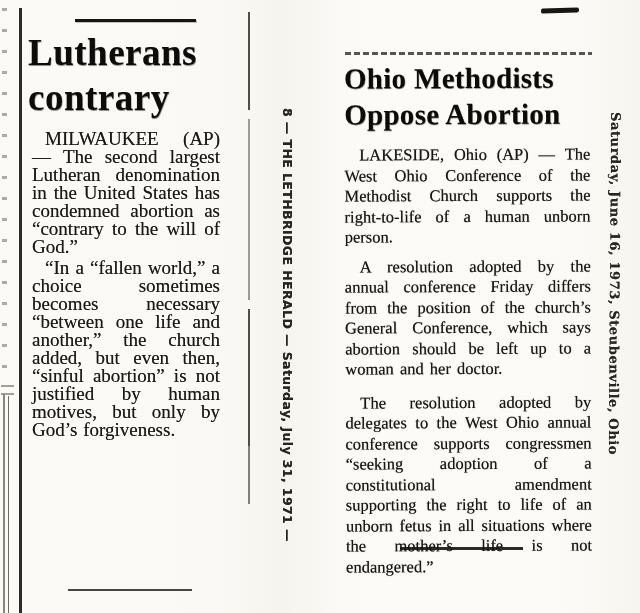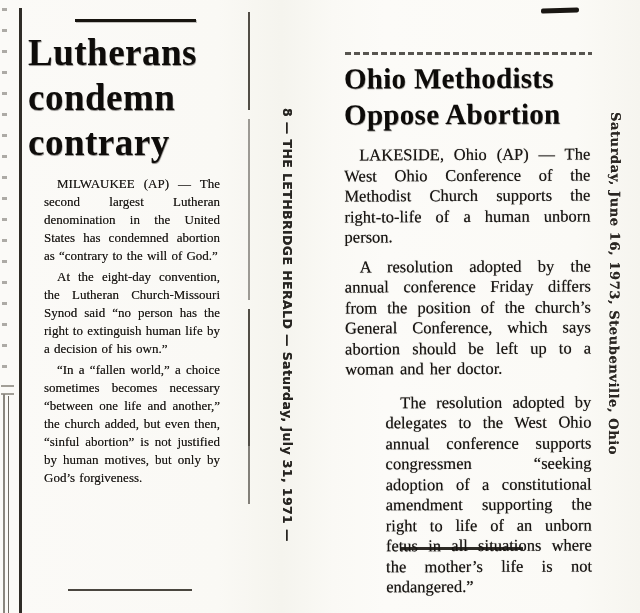--- a/index.html
+++ b/index.html
@@ -46,37 +46,37 @@
   .mark-top-right{position:absolute;left:541px;top:8px;width:38px;height:5px;background:#1a1713;border-radius:2px;transform:rotate(-2deg);}
   
   .left-article{position:absolute;left:28px;top:30px;width:192px;}
   .left-article .headline{
     margin:0 0 10px 0;font-weight:700;font-size:37px;line-height:45px;
     letter-spacing:.5px;color:#0e0c0a;
     text-shadow:.5px .7px .7px rgba(15,12,8,.45);
   }
   .headline .hl-line{display:block;}
   .left-article .body p{
-    margin:0 0 3px 16px;font-size:13px;line-height:18px;
+    margin:0 0 3px 4px;font-size:19px;line-height:18px;
     text-align:justify;text-align-last:left;text-indent:13px;word-spacing:1px;
     color:#1b1815;text-shadow:0 0 .6px rgba(26,23,20,.65);
   }
   
   .right-article{position:absolute;left:345px;top:60px;width:246px;transform:rotate(-.25deg);}
   .right-article .headline{
     margin:0 0 13px 0;font-weight:700;font-size:29px;line-height:36px;
     letter-spacing:.3px;color:#0d0b09;
     text-shadow:.5px .7px .7px rgba(15,12,8,.5);
   }
   .right-article .body p{
     margin:0 0 9px 0;font-size:16.5px;line-height:20.5px;
     text-align:justify;text-align-last:left;text-indent:15px;word-spacing:2px;
     color:#191613;text-shadow:0 0 .7px rgba(26,23,20,.7);
   }
-  .right-article .body p:last-of-type{margin-top:13px;margin-left:40px;}
+  .right-article .body p:last-of-type{margin-top:13px;}
   
   .spine{position:absolute;writing-mode:vertical-rl;white-space:nowrap;}
   .spine-mid{
     left:274px;top:108px;height:470px;width:26px;line-height:26px;
     font-family:"DejaVu Sans", sans-serif;font-weight:700;font-size:12.5px;
     letter-spacing:.4px;color:#262420;text-shadow:0 0 .5px rgba(30,27,23,.7);
   }
   .spine-right{
     left:601px;top:112px;height:360px;width:26px;line-height:26px;
     font-family:"DejaVu Serif", serif;font-weight:700;font-size:13px;
@@ -98,26 +98,24 @@
   <div class="rule-head-left"></div>
   <div class="rule-end-left"></div>
   <div class="rule-gutter"></div>
   <div class="rule-dotted-right"></div>
   <div class="rule-end-right"></div>
   <div class="mark-top-right"></div>
 
   <article class="left-article">
     <h1 class="headline">
       <span class="hl-line">Lutherans</span>
-      <span class="hl-line">condemn</span>
       <span class="hl-line">contrary</span>
     </h1>
     <div class="body">
       <p>MILWAUKEE (AP) — The second largest Lutheran denomination in the United States has condemned abortion as “contrary to the will of God.”</p>
-      <p>At the eight-day convention, the Lutheran Church-Missouri Synod said “no person has the right to extinguish human life by a decision of his own.”</p>
       <p>“In a “fallen world,” a choice sometimes becomes necessary “between one life and another,” the church added, but even then, “sinful abortion” is not justified by human motives, but only by God’s forgiveness.</p>
     </div>
   </article>
 
   <div class="spine spine-mid">8 — THE LETHBRIDGE HERALD — Saturday, July 31, 1971 —</div>
 
   <article class="right-article">
     <h1 class="headline">
       <span class="hl-line">Ohio Methodists</span>
       <span class="hl-line">Oppose Abortion</span>

